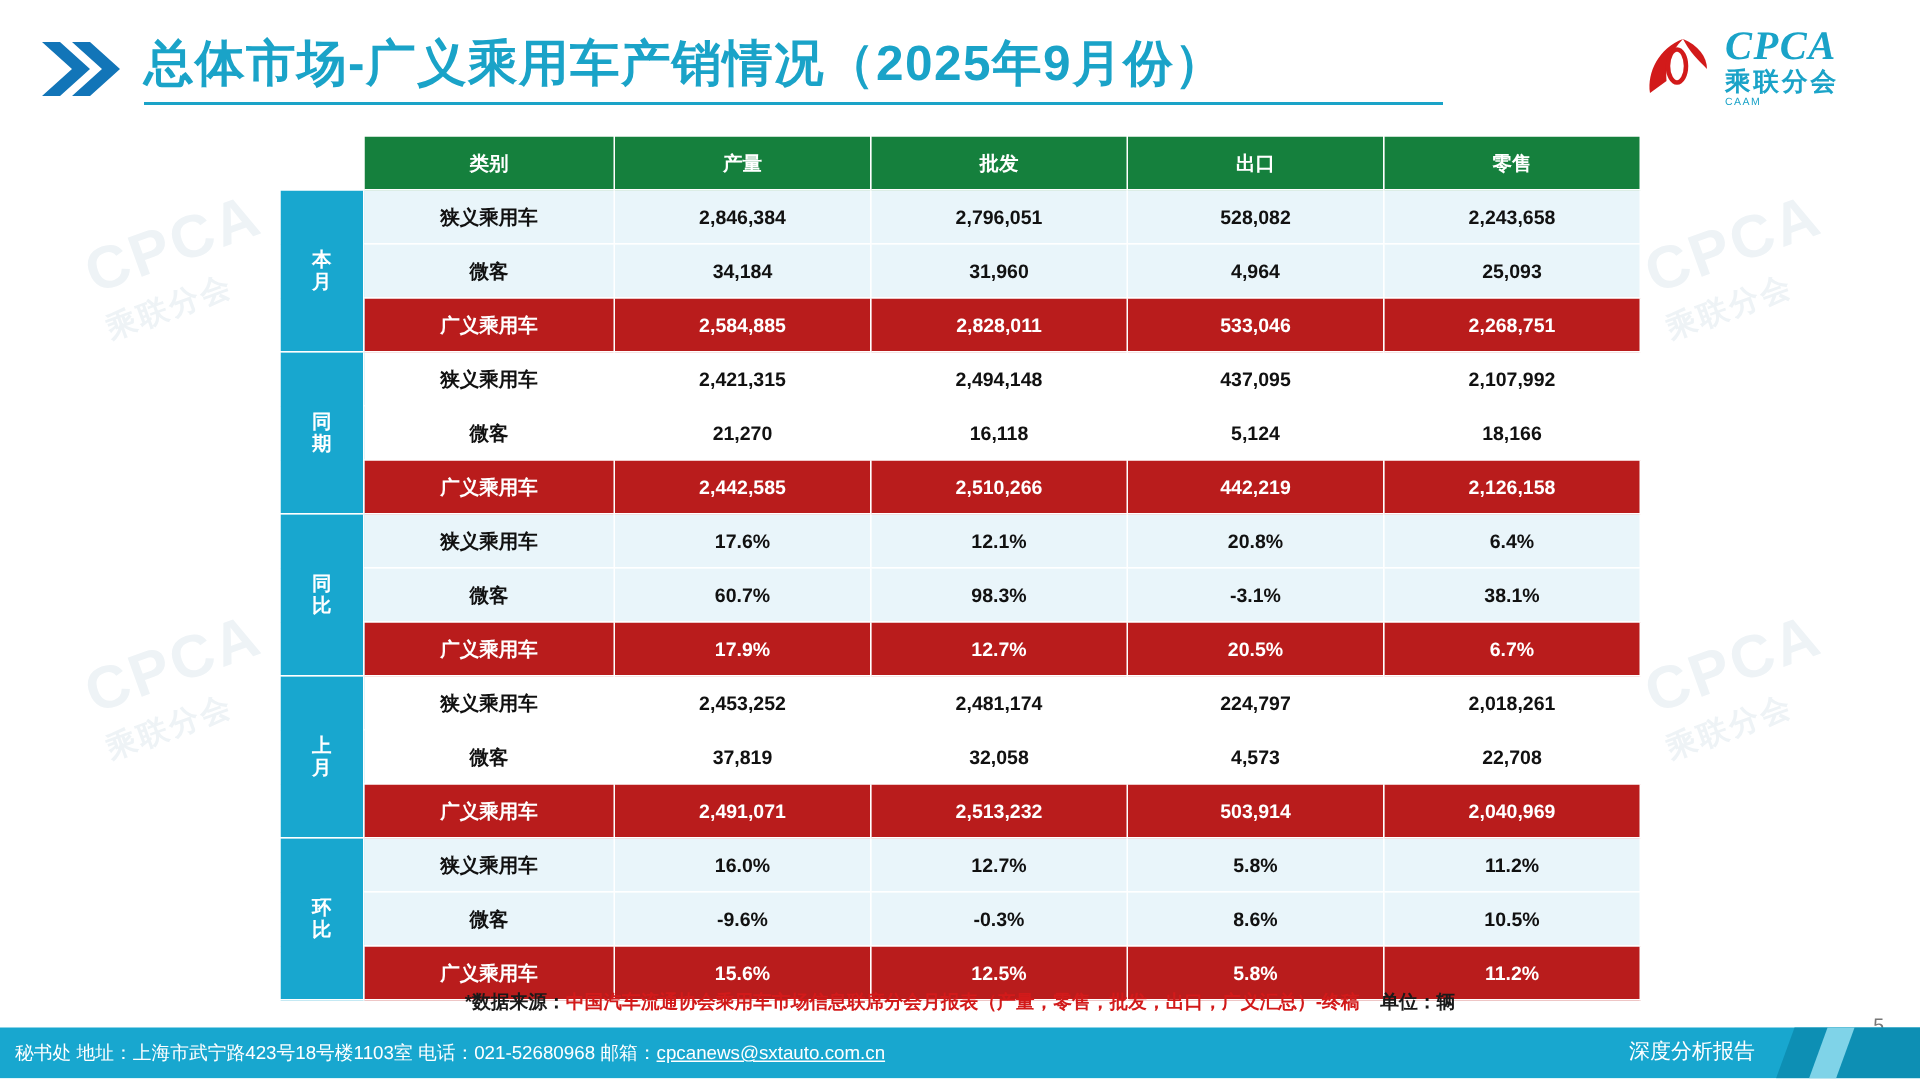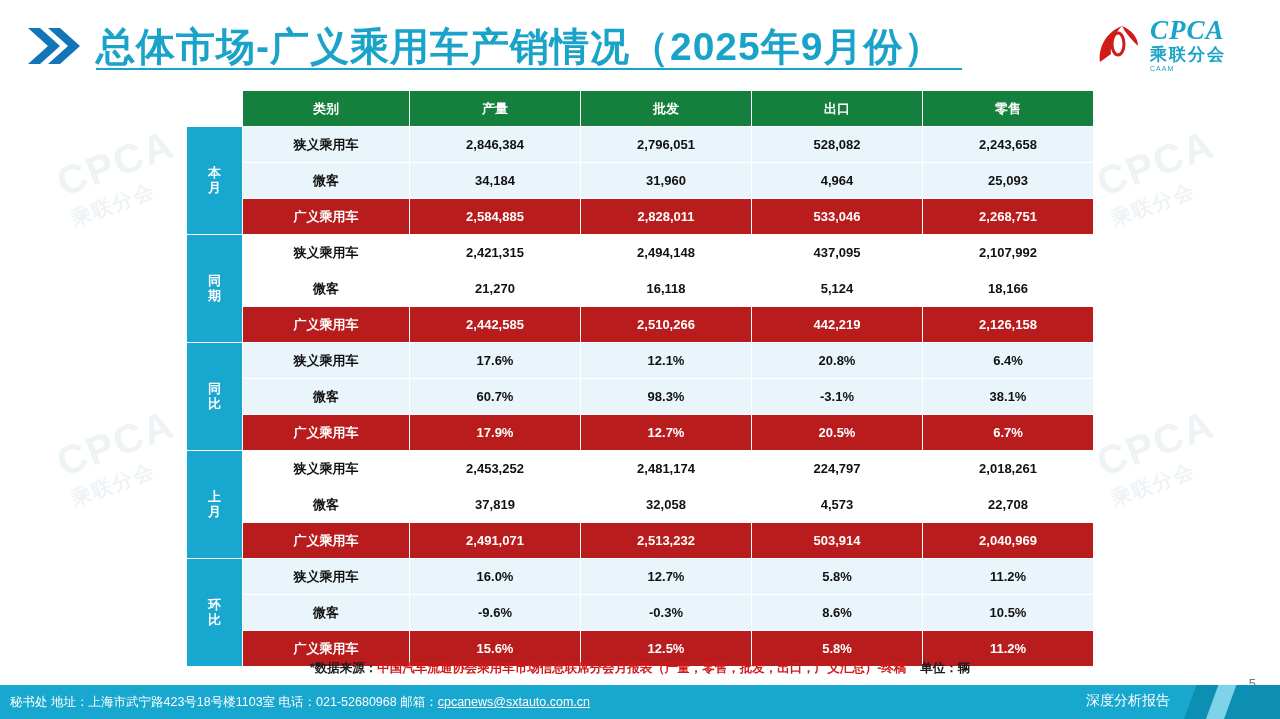--- a/index.html
+++ b/index.html
@@ -35,21 +35,21 @@
   .wm-3 { left: 60px; top: 420px; }
   .wm-4 { left: 1100px; top: 420px; }
 
   
   .header-arrows {
     position: absolute; left: 26px; top: 24px;
     width: 56px; height: 44px;
   }
   .header-title {
     position: absolute; left: 96px; top: 20px;
-    font-size: 39px;
+    font-size: 33px;
     font-weight: bold;
     color: #1aa3c8;
     letter-spacing: 1px;
     white-space: nowrap;
   }
   .title-underline {
     position: absolute;
     left: 96px; top: 68px;
     width: 866px; height: 2px;
     background: #1aa3c8;

